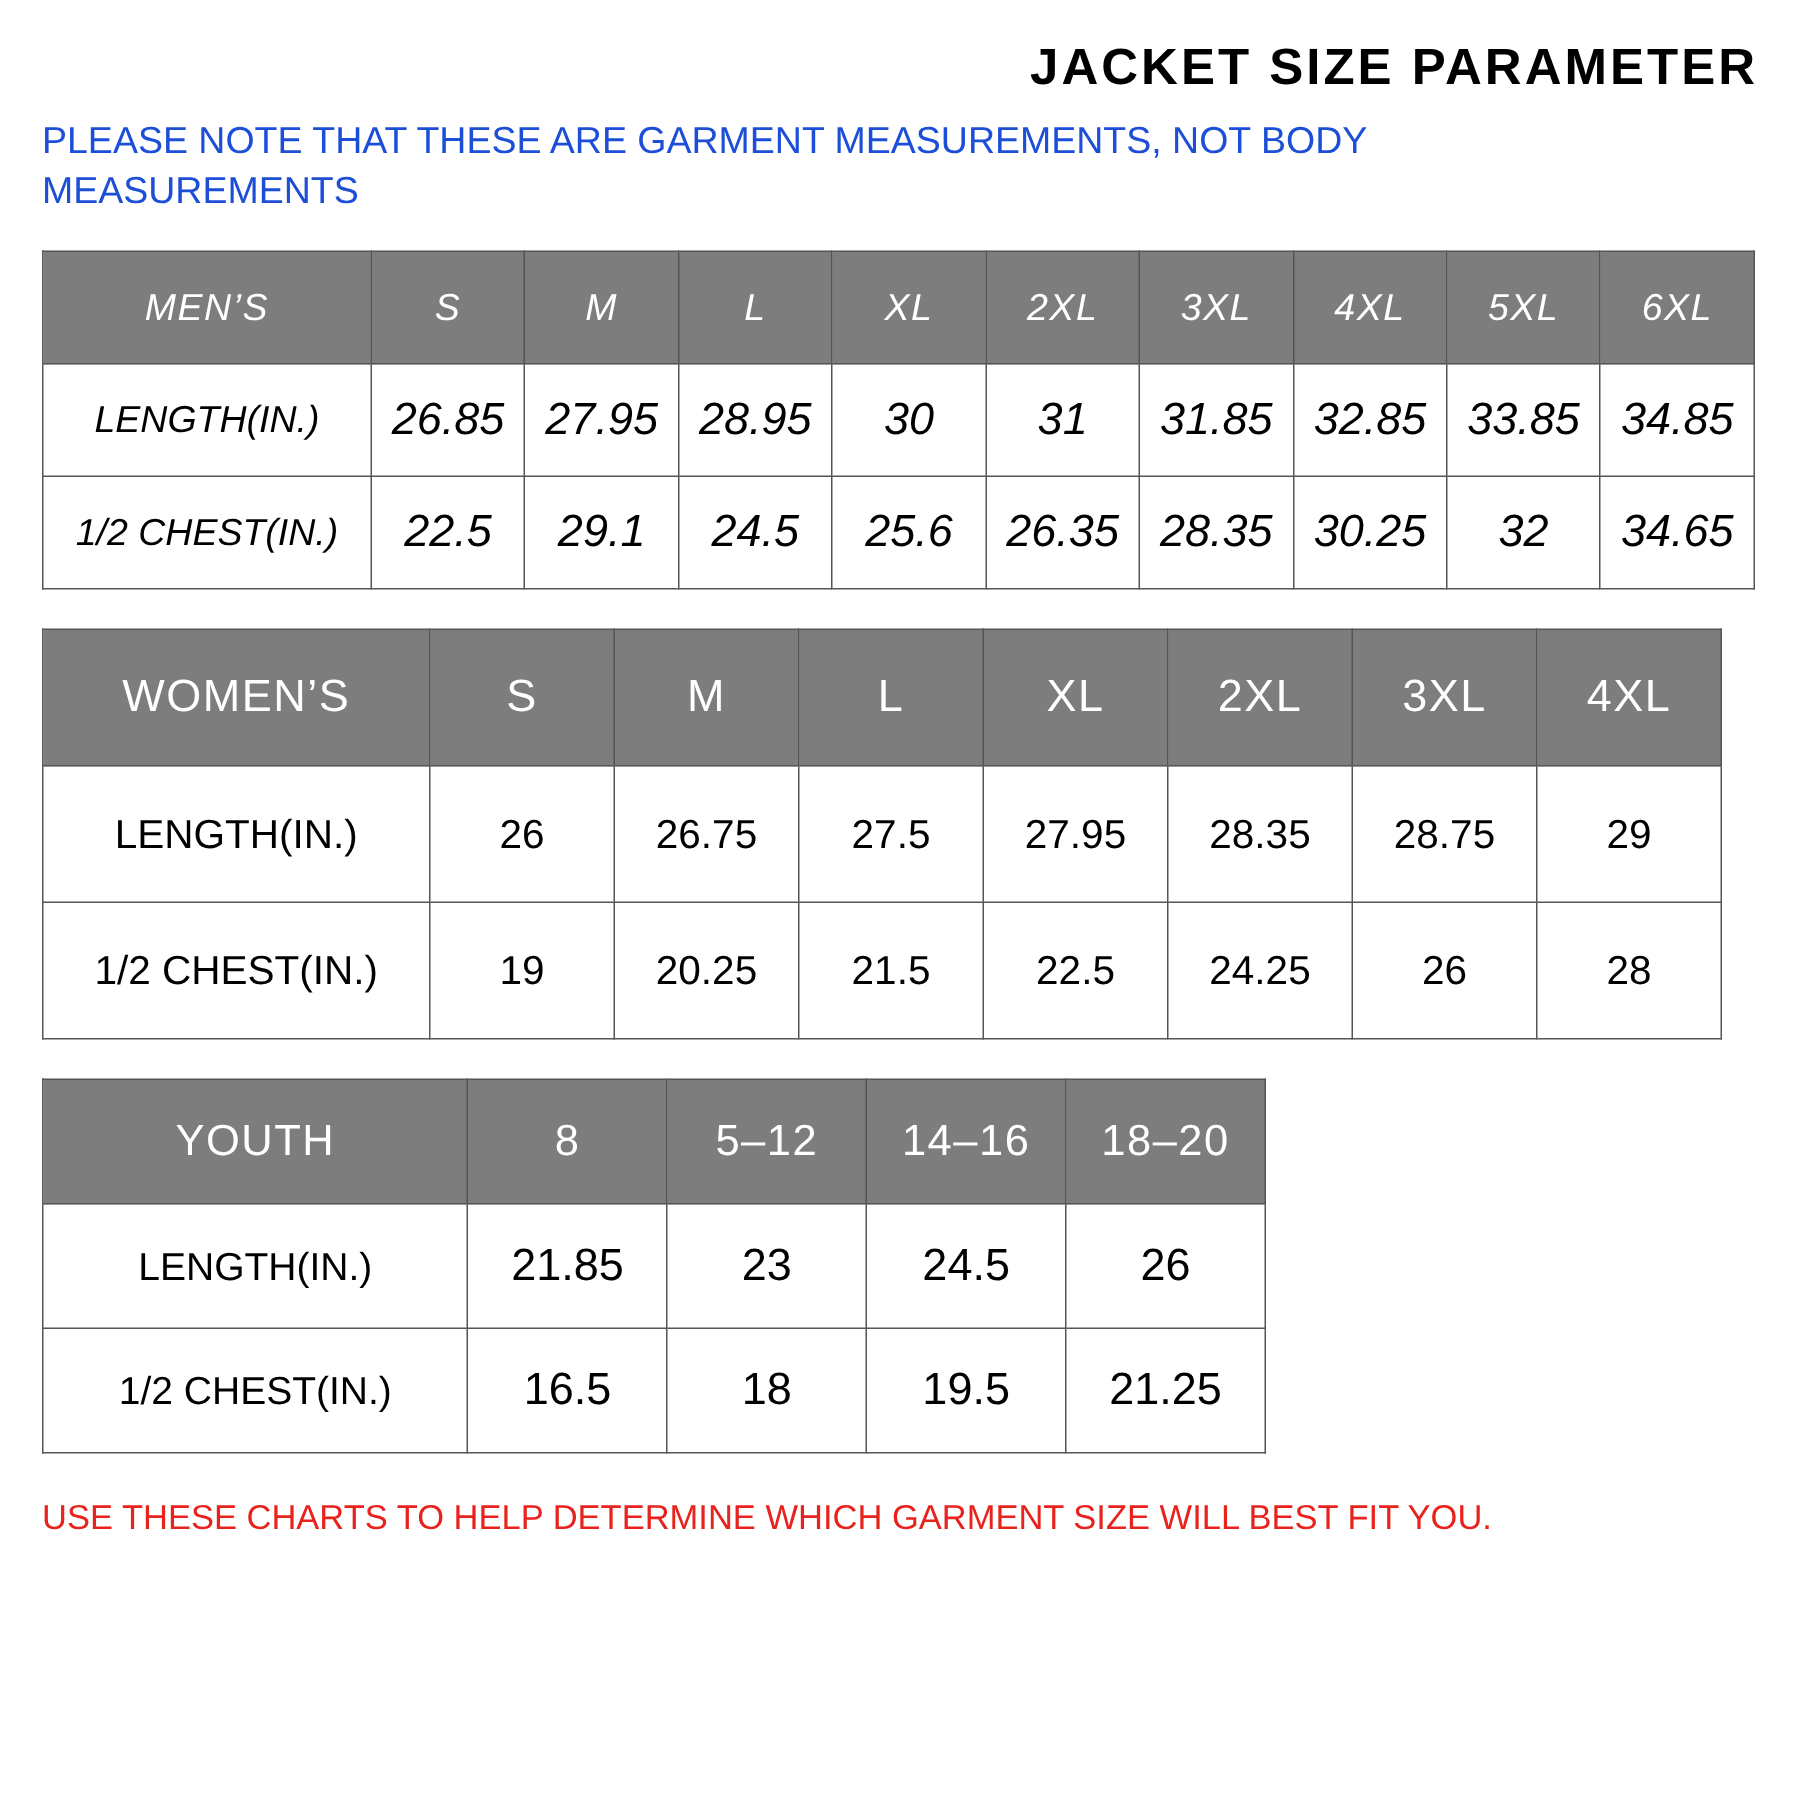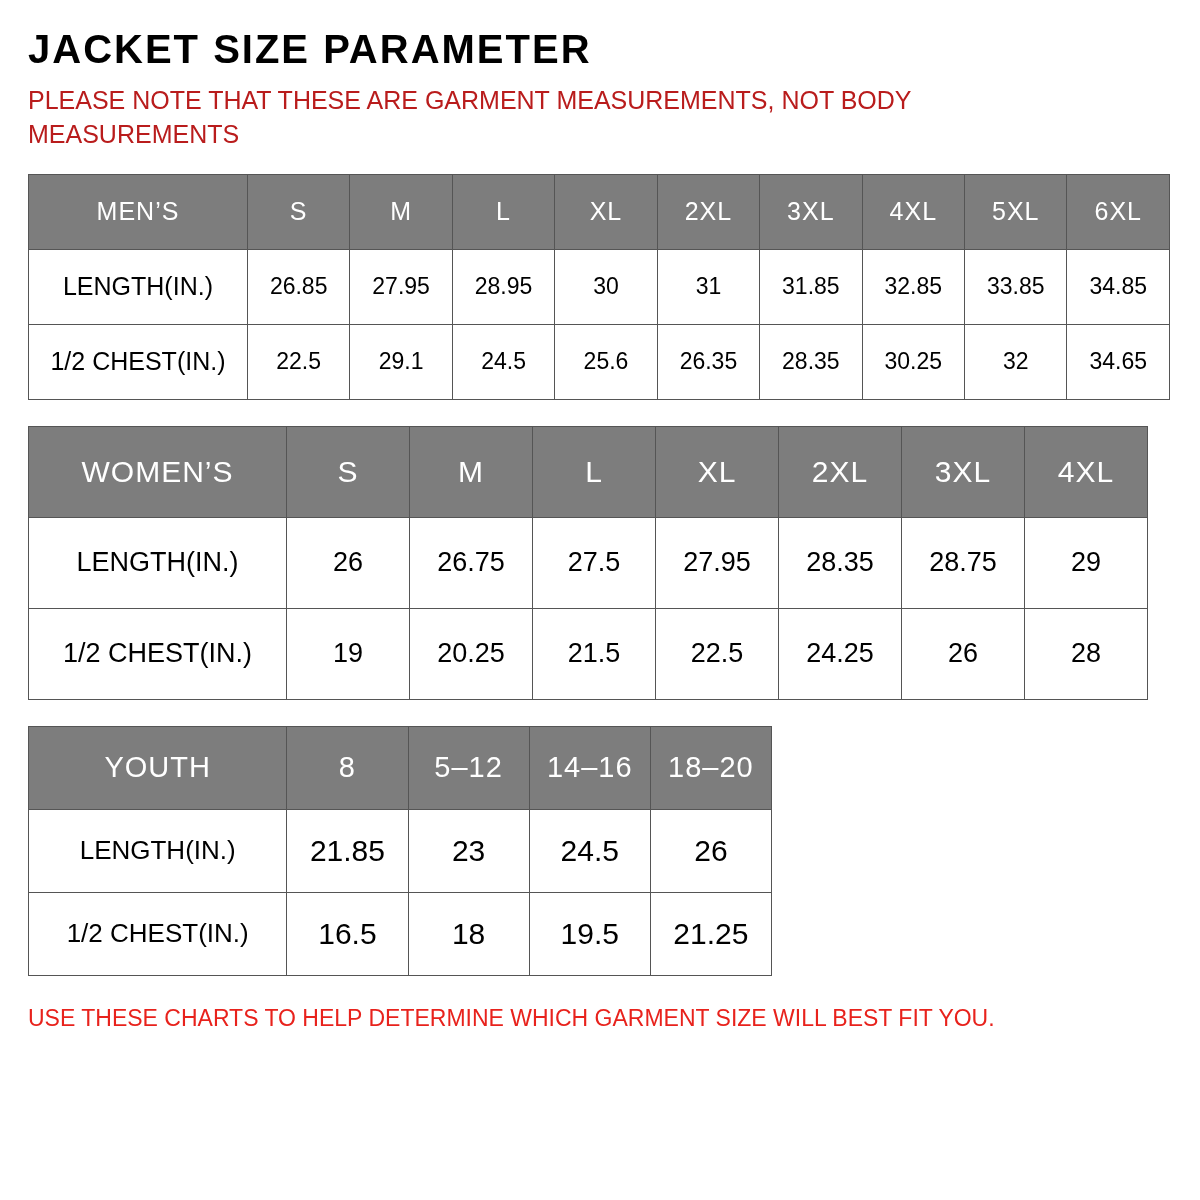--- a/index.html
+++ b/index.html
@@ -15,29 +15,30 @@
     overflow: hidden;
   }
   .page {
     width: 1200px;
     height: 1200px;
     box-sizing: border-box;
     padding: 28px 28px 0 28px;
     position: relative;
   }
   .title {
-    font-size: 40px;
+    font-size: 34px;
     font-weight: bold;
     letter-spacing: 2px;
     line-height: 1.05;
     margin: 0 0 14px 0;
     color: #000;
+    text-align: right;
   }
   .note {
-    color: #b91c1c;
+    color: #1d4ed8;
     font-size: 25px;
     line-height: 1.35;
     margin: 0 0 22px 0;
     max-width: 930px;
   }
   table.size-table {
     border-collapse: collapse;
     table-layout: fixed;
     margin-bottom: 26px;
   }
@@ -47,37 +48,37 @@
     vertical-align: middle;
     background: #ffffff;
     color: #000000;
   }
   table.size-table tr.header-row td {
     background: #7d7d7d;
     color: #ffffff;
     font-weight: normal;
   }
   
-  #men-table { width: 1142px; }
-  #men-table td { height: 72px; font-size: 23px; }
+  #men-table { width: 1142px; font-style: italic; }
+  #men-table td { height: 72px; font-size: 30px; }
   #men-table tr.header-row td { font-size: 25px; letter-spacing: 1px; }
   #men-table td.label-cell { font-size: 25px; }
   #men-table col.c0 { width: 218px; }
   #men-table col.cn { width: 102px; }
 
   
   #women-table { width: 1116px; }
   #women-table td { height: 88px; font-size: 27px; }
   #women-table tr.header-row td { font-size: 30px; letter-spacing: 1px; }
   #women-table td.label-cell { font-size: 27px; }
   #women-table col.c0 { width: 258px; }
   #women-table col.cn { width: 123px; }
 
   
-  #youth-table { width: 744px; }
+  #youth-table { width: 816px; }
   #youth-table td { height: 80px; font-size: 30px; }
   #youth-table tr.header-row td { font-size: 29px; letter-spacing: 1px; }
   #youth-table td.label-cell { font-size: 26px; }
   #youth-table col.c0 { width: 258px; }
   #youth-table col.cn { width: 121px; }
 
   .footer {
     margin-top: 10px;
   }
   .footer p {

